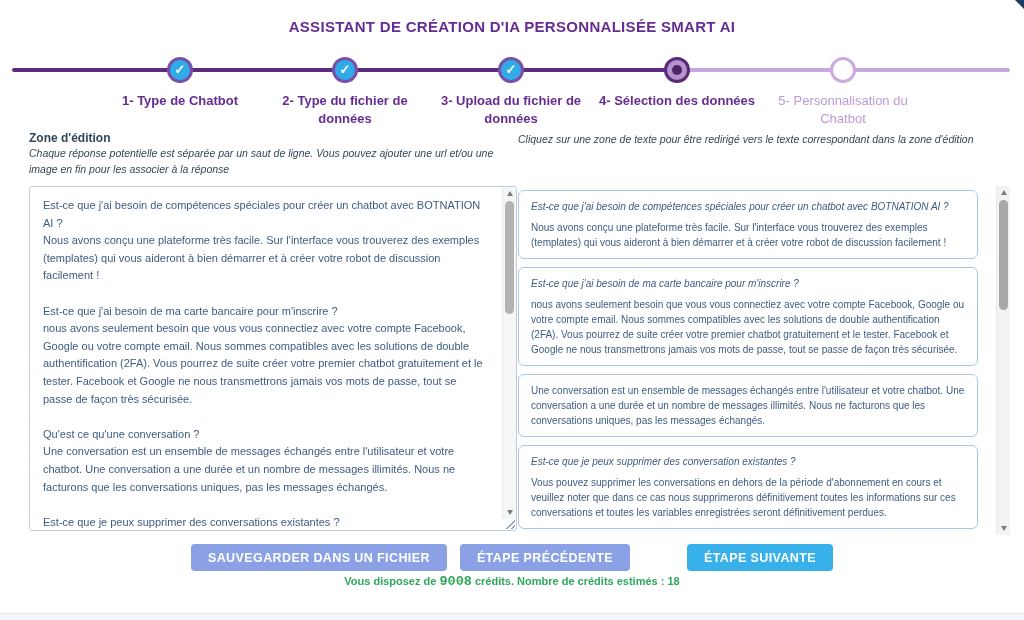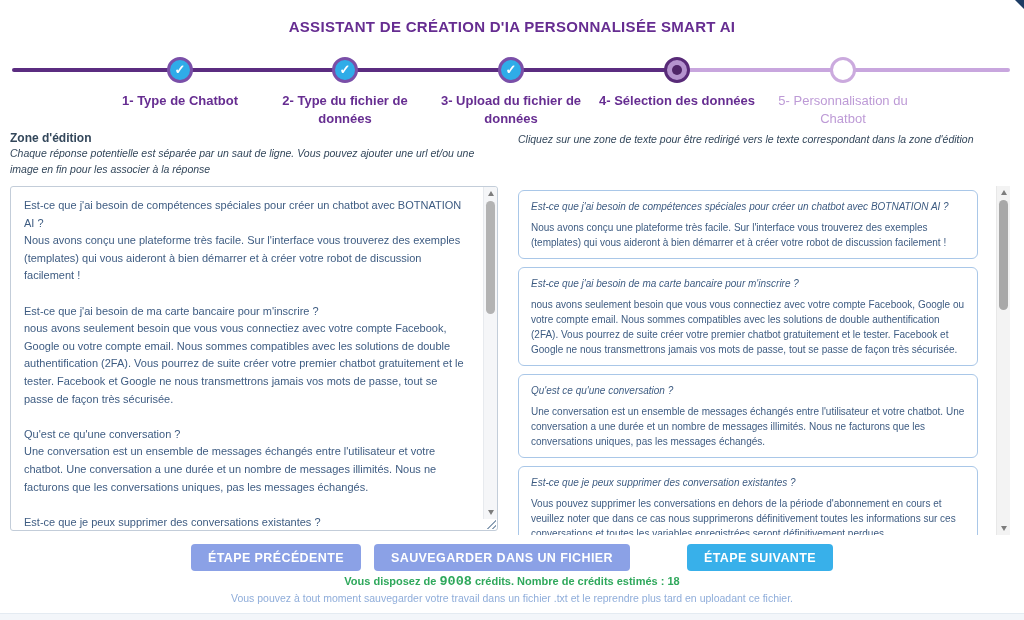--- a/index.html
+++ b/index.html
@@ -23,21 +23,21 @@
   .step-circle { width:20px; height:20px; border-radius:50%; margin:0 auto; border:3px solid #7a4fa8;
                  background:#2face8; position:relative; }
   .step-circle .check { color:#fff; font-size:13px; font-weight:bold; line-height:20px; display:block; }
   .step.current .step-circle { background:#b493ce; border-color:#582a78; }
   .step .dot { display:block; width:10px; height:10px; border-radius:50%; background:#4f2568; margin:5px auto; }
   .step.todo .step-circle { background:#fff; border-color:#cbaade; }
   .step-label { margin-top:9px; font-size:13px; font-weight:600; color:#662d91; line-height:1.35; }
   .step.todo .step-label { color:#bd9ad6; font-weight:400; }
 
   
-  .col-editor  { position:absolute; left:10px;  top:131px; width:488px; }
+  .col-editor  { position:absolute; left:29px;  top:131px; width:488px; }
   .col-preview { position:absolute; left:518px; top:131px; width:506px; }
   .panel-heading { font-size:12px; font-weight:bold; color:#33475b; }
   .panel-desc { font-style:italic; font-size:10.5px; color:#33475b; line-height:1.55; }
 
   
   .editor-wrap { position:absolute; top:55px; left:0; width:488px; height:345px; }
   textarea.editor { width:100%; height:100%; box-sizing:border-box; border:1px solid #c3cdd9;
       border-radius:3px; padding:10px 30px 10px 13px; font-family:"Liberation Sans",sans-serif;
       font-size:11px; line-height:1.6; color:#3e5c82; resize:none; outline:none; overflow:hidden; background:#fff; }
 
@@ -155,45 +155,43 @@
       <div class="cards">
         <div class="card">
           <div class="q">Est-ce que j'ai besoin de compétences spéciales pour créer un chatbot avec BOTNATION AI ?</div>
           <div class="a">Nous avons conçu une plateforme très facile. Sur l'interface vous trouverez des exemples (templates) qui vous aideront à bien démarrer et à créer votre robot de discussion facilement !</div>
         </div>
         <div class="card">
           <div class="q">Est-ce que j'ai besoin de ma carte bancaire pour m'inscrire ?</div>
           <div class="a">nous avons seulement besoin que vous vous connectiez avec votre compte Facebook, Google ou votre compte email. Nous sommes compatibles avec les solutions de double authentification (2FA). Vous pourrez de suite créer votre premier chatbot gratuitement et le tester. Facebook et Google ne nous transmettrons jamais vos mots de passe, tout se passe de façon très sécurisée.</div>
         </div>
         <div class="card">
-          <div class="q">Qu'est ce qu'une conversation ?</div>
           <div class="a">Une conversation est un ensemble de messages échangés entre l'utilisateur et votre chatbot. Une conversation a une durée et un nombre de messages illimités. Nous ne facturons que les conversations uniques, pas les messages échangés.</div>
         </div>
         <div class="card">
           <div class="q">Est-ce que je peux supprimer des conversation existantes ?</div>
           <div class="a">Vous pouvez supprimer les conversations en dehors de la période d'abonnement en cours et veuillez noter que dans ce cas nous supprimerons définitivement toutes les informations sur ces conversations et toutes les variables enregistrées seront définitivement perdues.</div>
         </div>
       </div>
       <div class="fsb">
         <div class="sb-btn up">
             <span class="tri-up"></span>
           </div>
         <div class="thumb"></div>
         <div class="sb-btn down">
             <span class="tri-down"></span>
           </div>
       </div>
     </div>
   </div>
 
   <div class="actions">
+    <button class="btn-lav">SAUVEGARDER DANS UN FICHIER</button>
     <button class="btn-lav">ÉTAPE PRÉCÉDENTE</button>
-    <button class="btn-lav">SAUVEGARDER DANS UN FICHIER</button>
     <button class="btn-blue">ÉTAPE SUIVANTE</button>
   </div>
 
   <div class="credits"><span>Vous disposez de </span><span class="big">9008</span><span> crédits. Nombre de crédits estimés : 18</span></div>
 
-  <div class="hint">Vous pouvez à tout moment sauvegarder votre travail dans un fichier .txt et le reprendre plus tard en uploadant ce fichier.</div>
 
   <div class="bottom-strip"></div>
 
 </div>
 
 </body></html>

